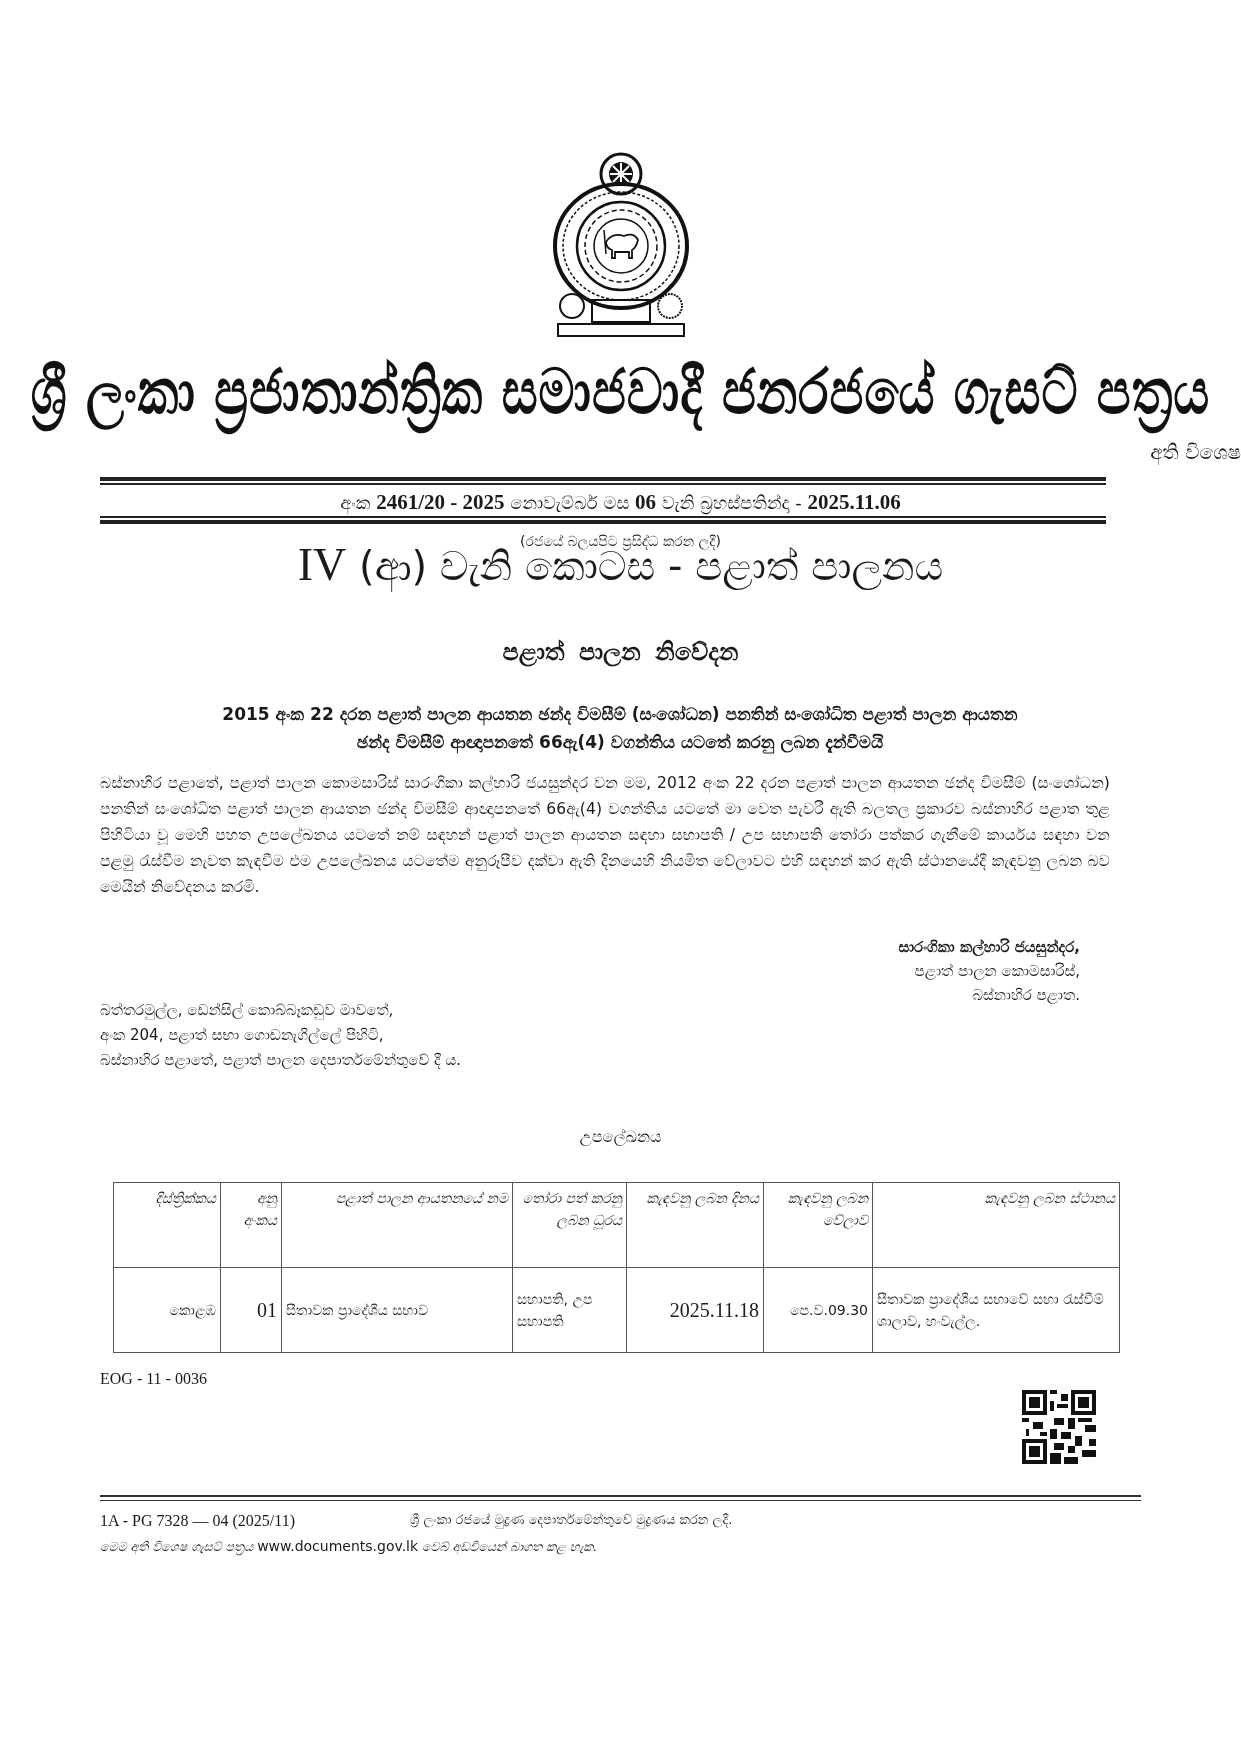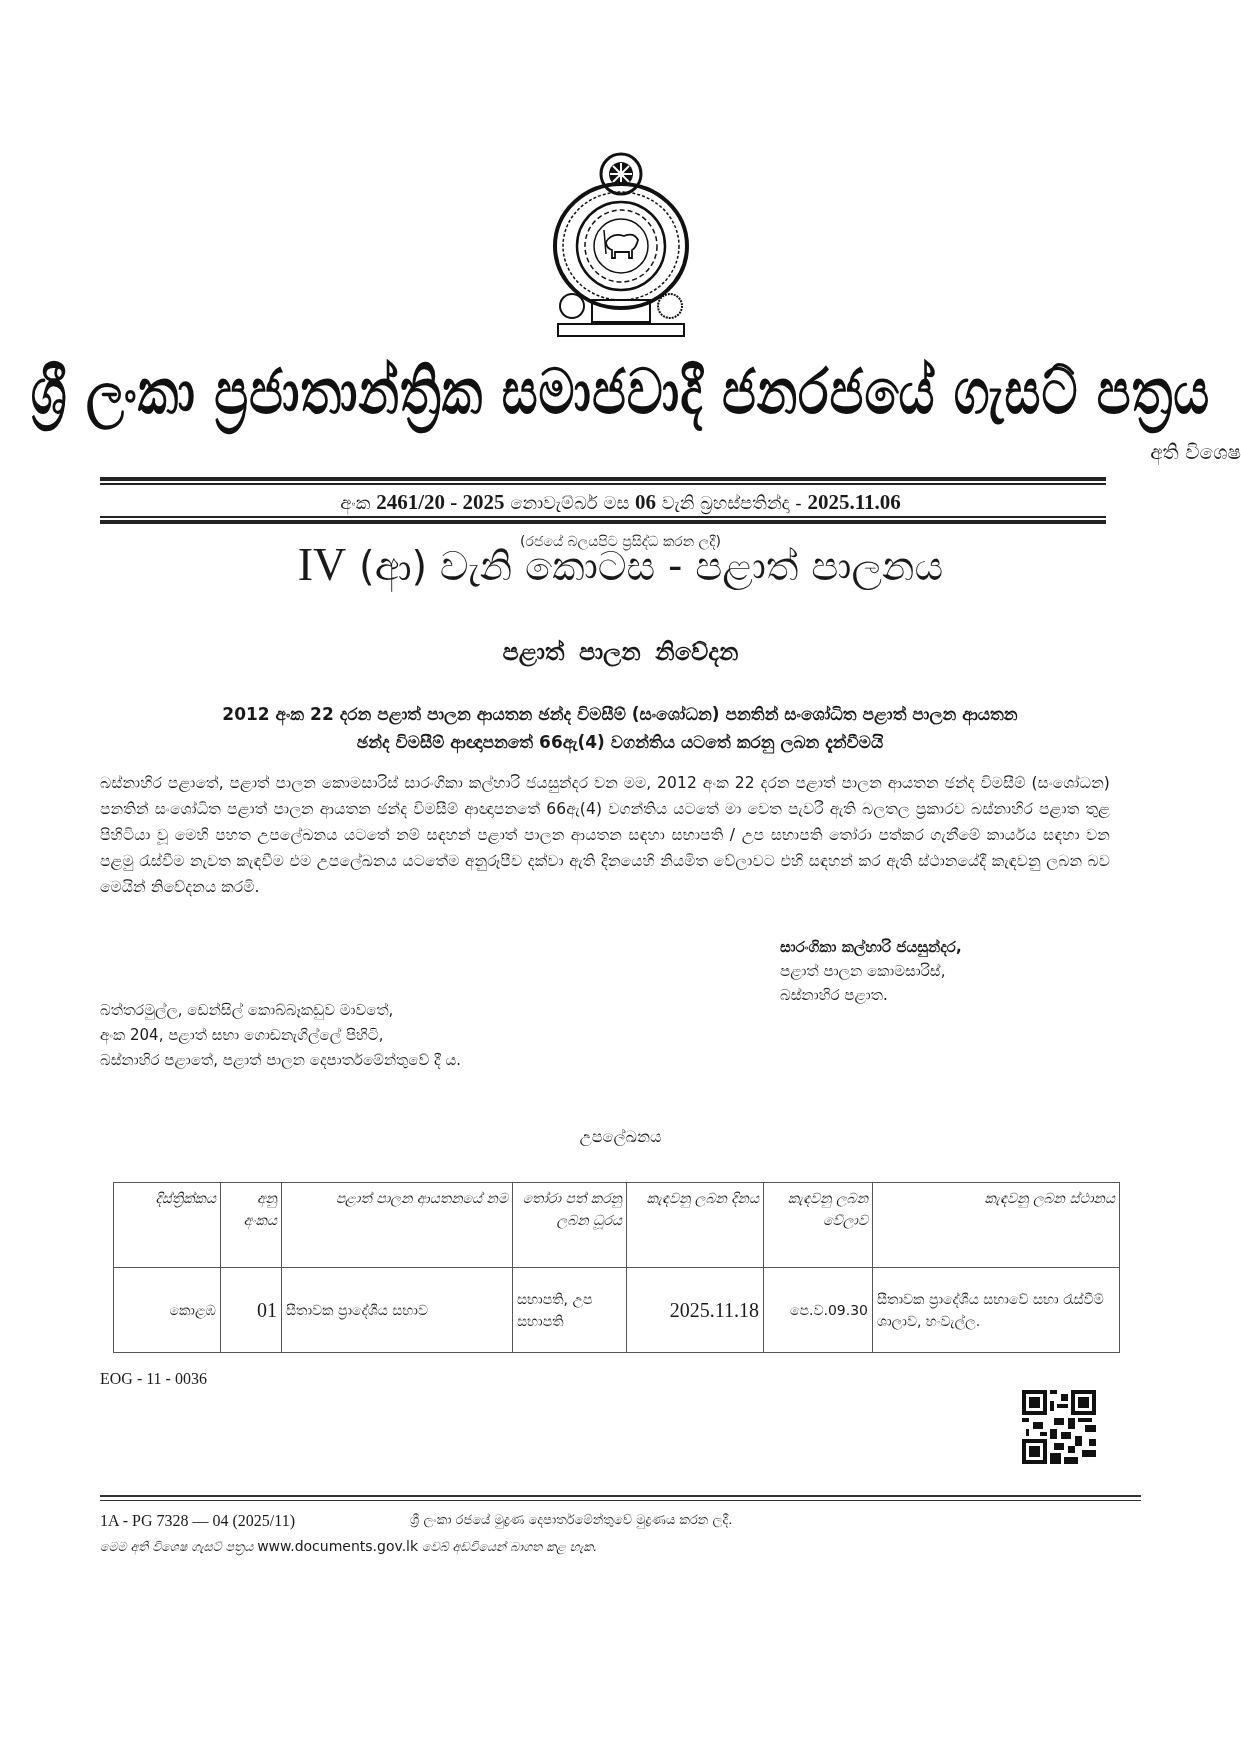--- a/index.html
+++ b/index.html
@@ -26,21 +26,21 @@
     .notice-type { top: 640px; font-size: 24px; font-family: Liberation Mono, monospace; font-weight: bold; }
     .notice-heading {
       top: 700px; left: 120px; width: 1000px; text-align: center;
       font-family: "DejaVu Sans", sans-serif; font-weight: bold; font-size: 17px; line-height: 28px;
     }
     .body-para {
       top: 770px; left: 100px; width: 1010px; font-family: "DejaVu Sans", sans-serif;
       font-size: 15.5px; line-height: 26px; text-align: justify; letter-spacing: 0.1px;
     }
     .signature {
-      top: 935px; left: 780px; width: 300px; text-align: left;
+      top: 935px; left: 780px; width: 300px; text-align: right;
       font-family: "DejaVu Sans", sans-serif; font-size: 15px; line-height: 24px;
     }
     .signature .sig-name { font-weight: bold; }
     .place {
       top: 998px; left: 100px; width: 600px; font-family: "DejaVu Sans", sans-serif;
       font-size: 15px; line-height: 25px;
     }
     .annex-label { top: 1127px; font-family: "DejaVu Sans", sans-serif; font-size: 16px; }
     table.annex {
       position: absolute; top: 1182px; left: 113px; width: 1007px;
@@ -111,21 +111,21 @@
 
 <div class="abs center authority">(රජයේ බලයපිට ප්‍රසිද්ධ කරන ලදී)</div>
 
 <div class="abs center part-title">
   <span class="roman">IV</span>
   <span>(ආ) වැනි කොටස - පළාත් පාලනය</span>
 </div>
 <div class="abs center notice-type">පළාත් පාලන නිවේදන</div>
 
 <div class="abs notice-heading">
-  <div>2012 අංක 22 දරන පළාත් පාලන ආයතන ඡන්ද විමසීම් (සංශෝධන) පනතින් සංශෝධිත පළාත් පාලන ආයතන</div>
+  <div>2015 අංක 22 දරන පළාත් පාලන ආයතන ඡන්ද විමසීම් (සංශෝධන) පනතින් සංශෝධිත පළාත් පාලන ආයතන</div>
   <div>ඡන්ද විමසීම් ආඥාපනතේ 66ඇ(4) වගන්තිය යටතේ කරනු ලබන දැන්වීමයි</div>
 </div>
 
 <div class="abs body-para">බස්නාහිර පළාතේ, පළාත් පාලන කොමසාරිස් සාරංගිකා කල්හාරි ජයසුන්දර වන මම, 2012 අංක 22 දරන පළාත් පාලන ආයතන ඡන්ද විමසීම් (සංශෝධන) පනතින් සංශෝධිත පළාත් පාලන ආයතන ඡන්ද විමසීම් ආඥාපනතේ 66ඇ(4) වගන්තිය යටතේ මා වෙත පැවරී ඇති බලතල ප්‍රකාරව බස්නාහිර පළාත තුළ පිහිටියා වූ මෙහි පහත උපලේඛනය යටතේ නම් සඳහන් පළාත් පාලන ආයතන සඳහා සභාපති / උප සභාපති තෝරා පත්කර ගැනීමේ කාර්යය සඳහා වන පළමු රැස්වීම නැවත කැඳවීම එම උපලේඛනය යටතේම අනුරූපීව දක්වා ඇති  දිනයෙහි නියමිත වේලාවට එහි සඳහන් කර ඇති ස්ථානයේදී කැඳවනු ලබන බව මෙයින් නිවේදනය කරමි.</div>
 
 <div class="abs signature">
   <div class="sig-name">සාරංගිකා කල්හාරි ජයසුන්දර,</div>
   <div>පළාත් පාලන කොමසාරිස්,</div>
   <div>බස්නාහිර පළාත.</div>
 </div>

